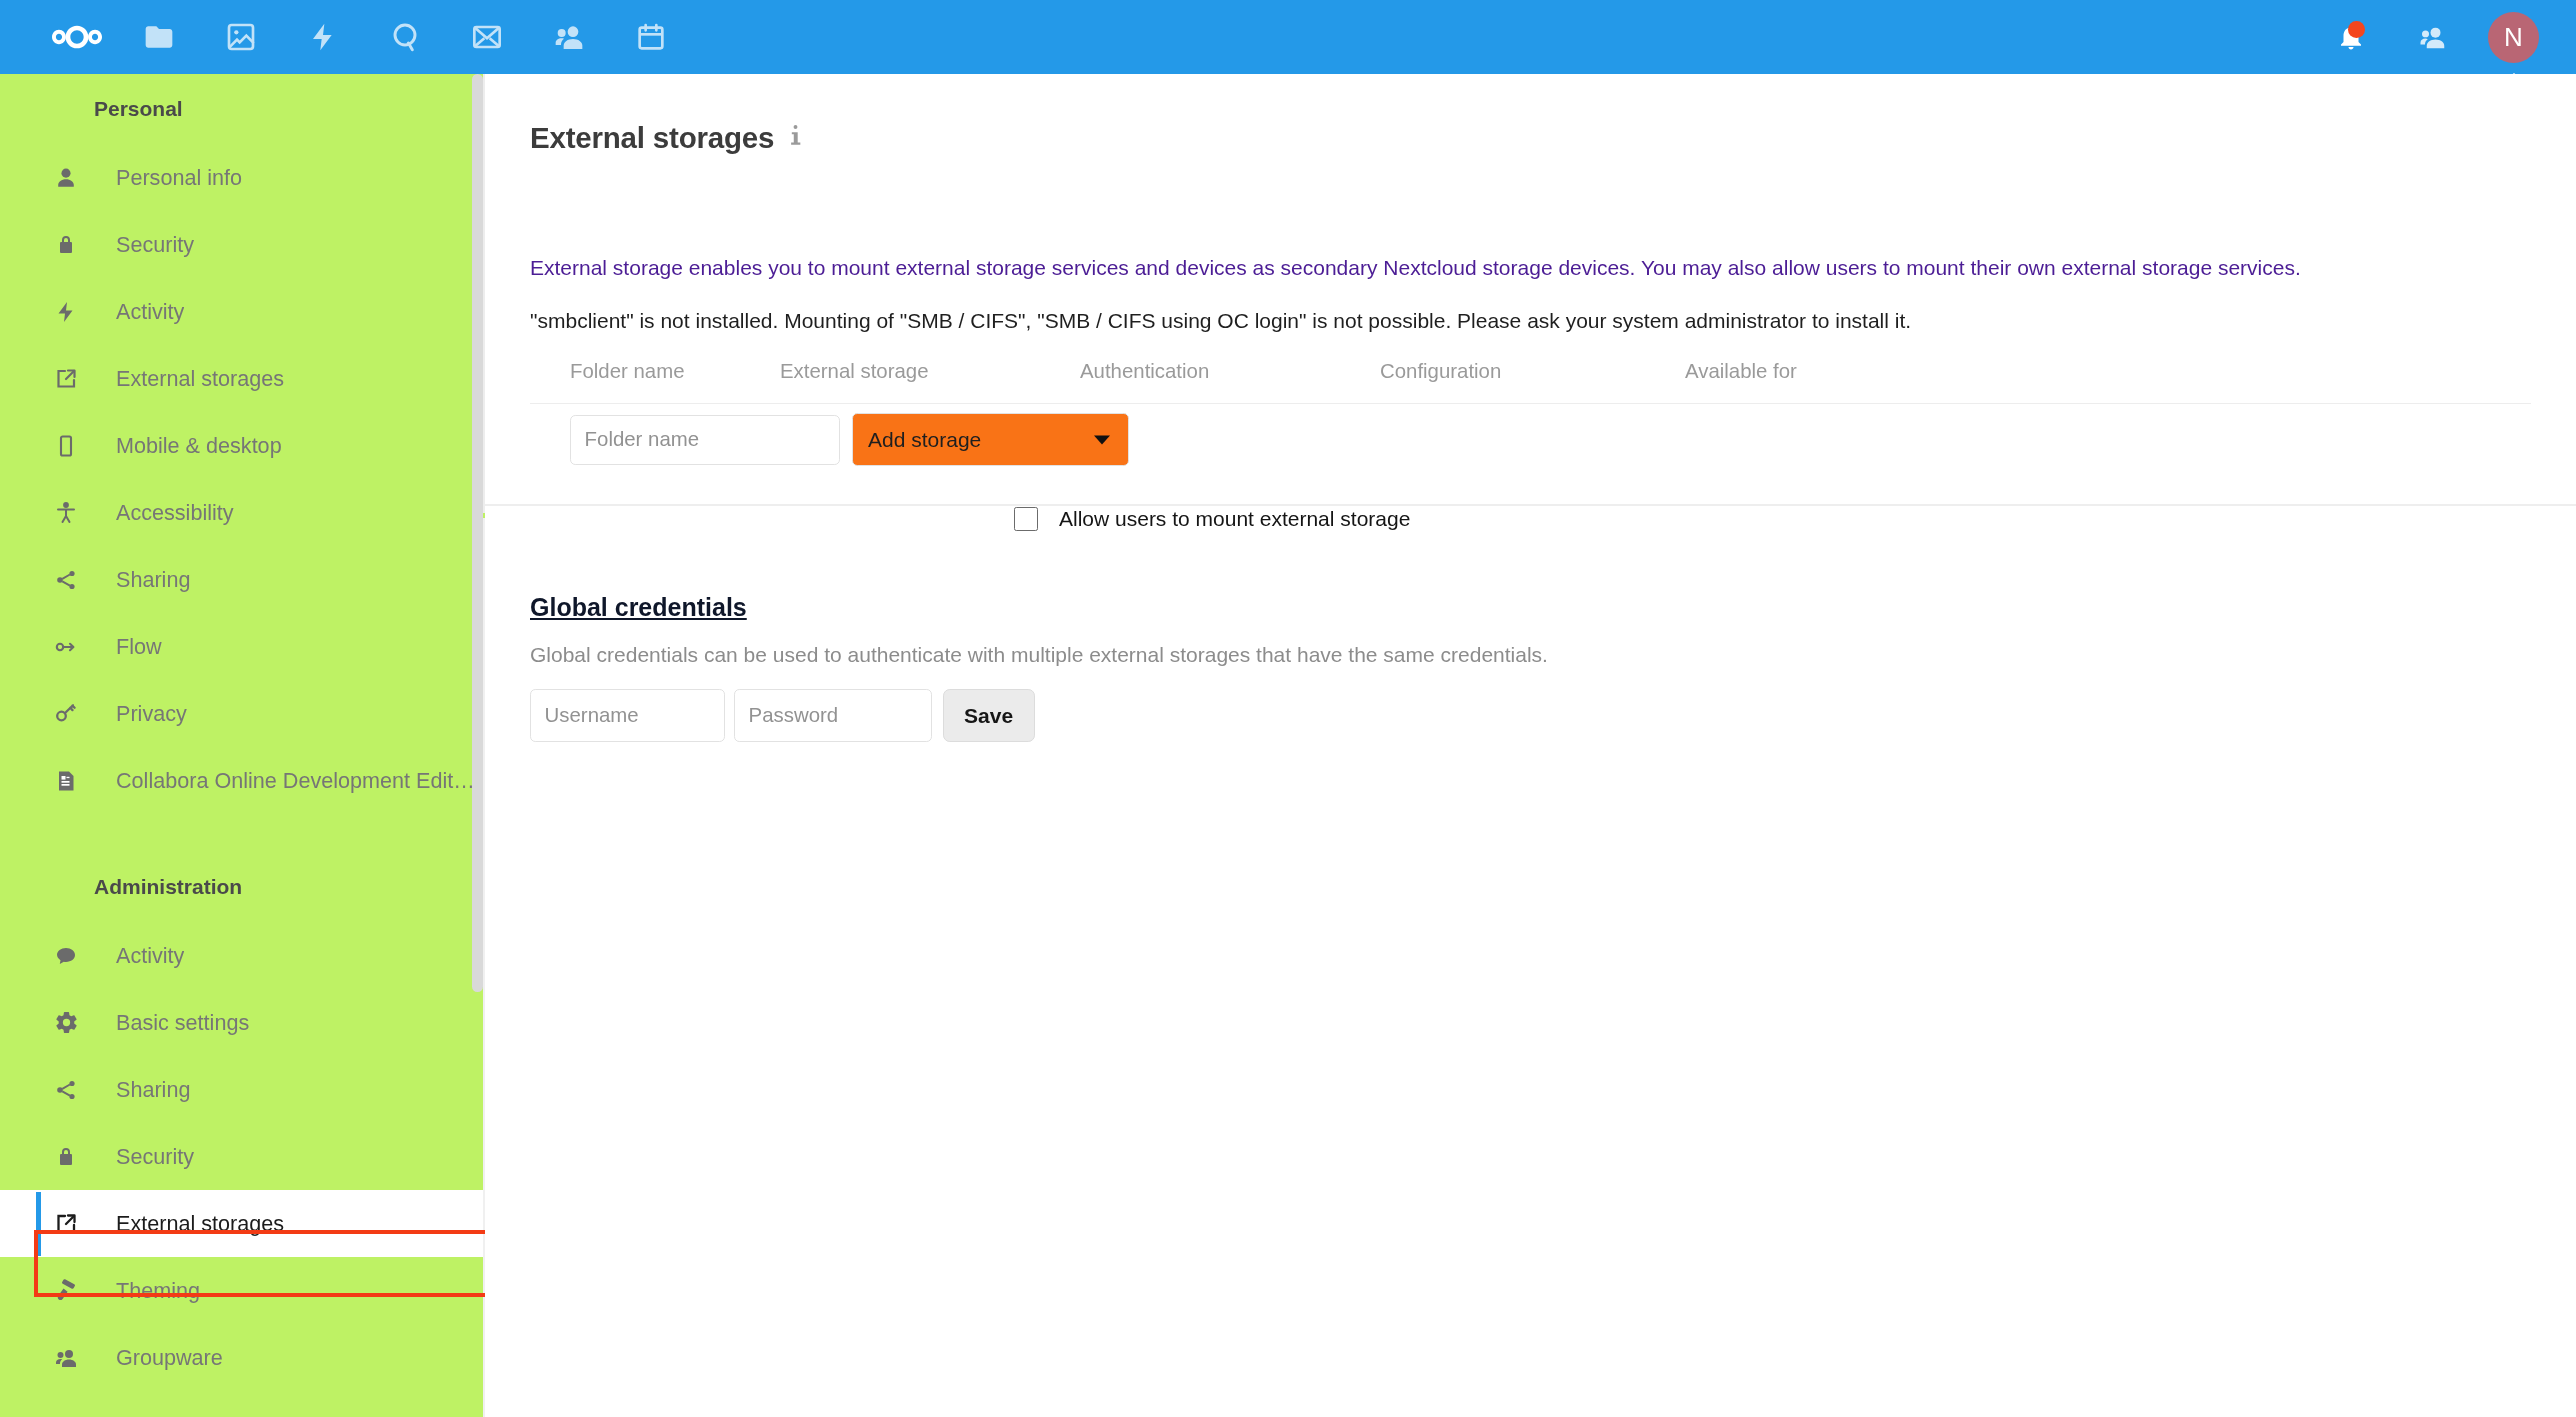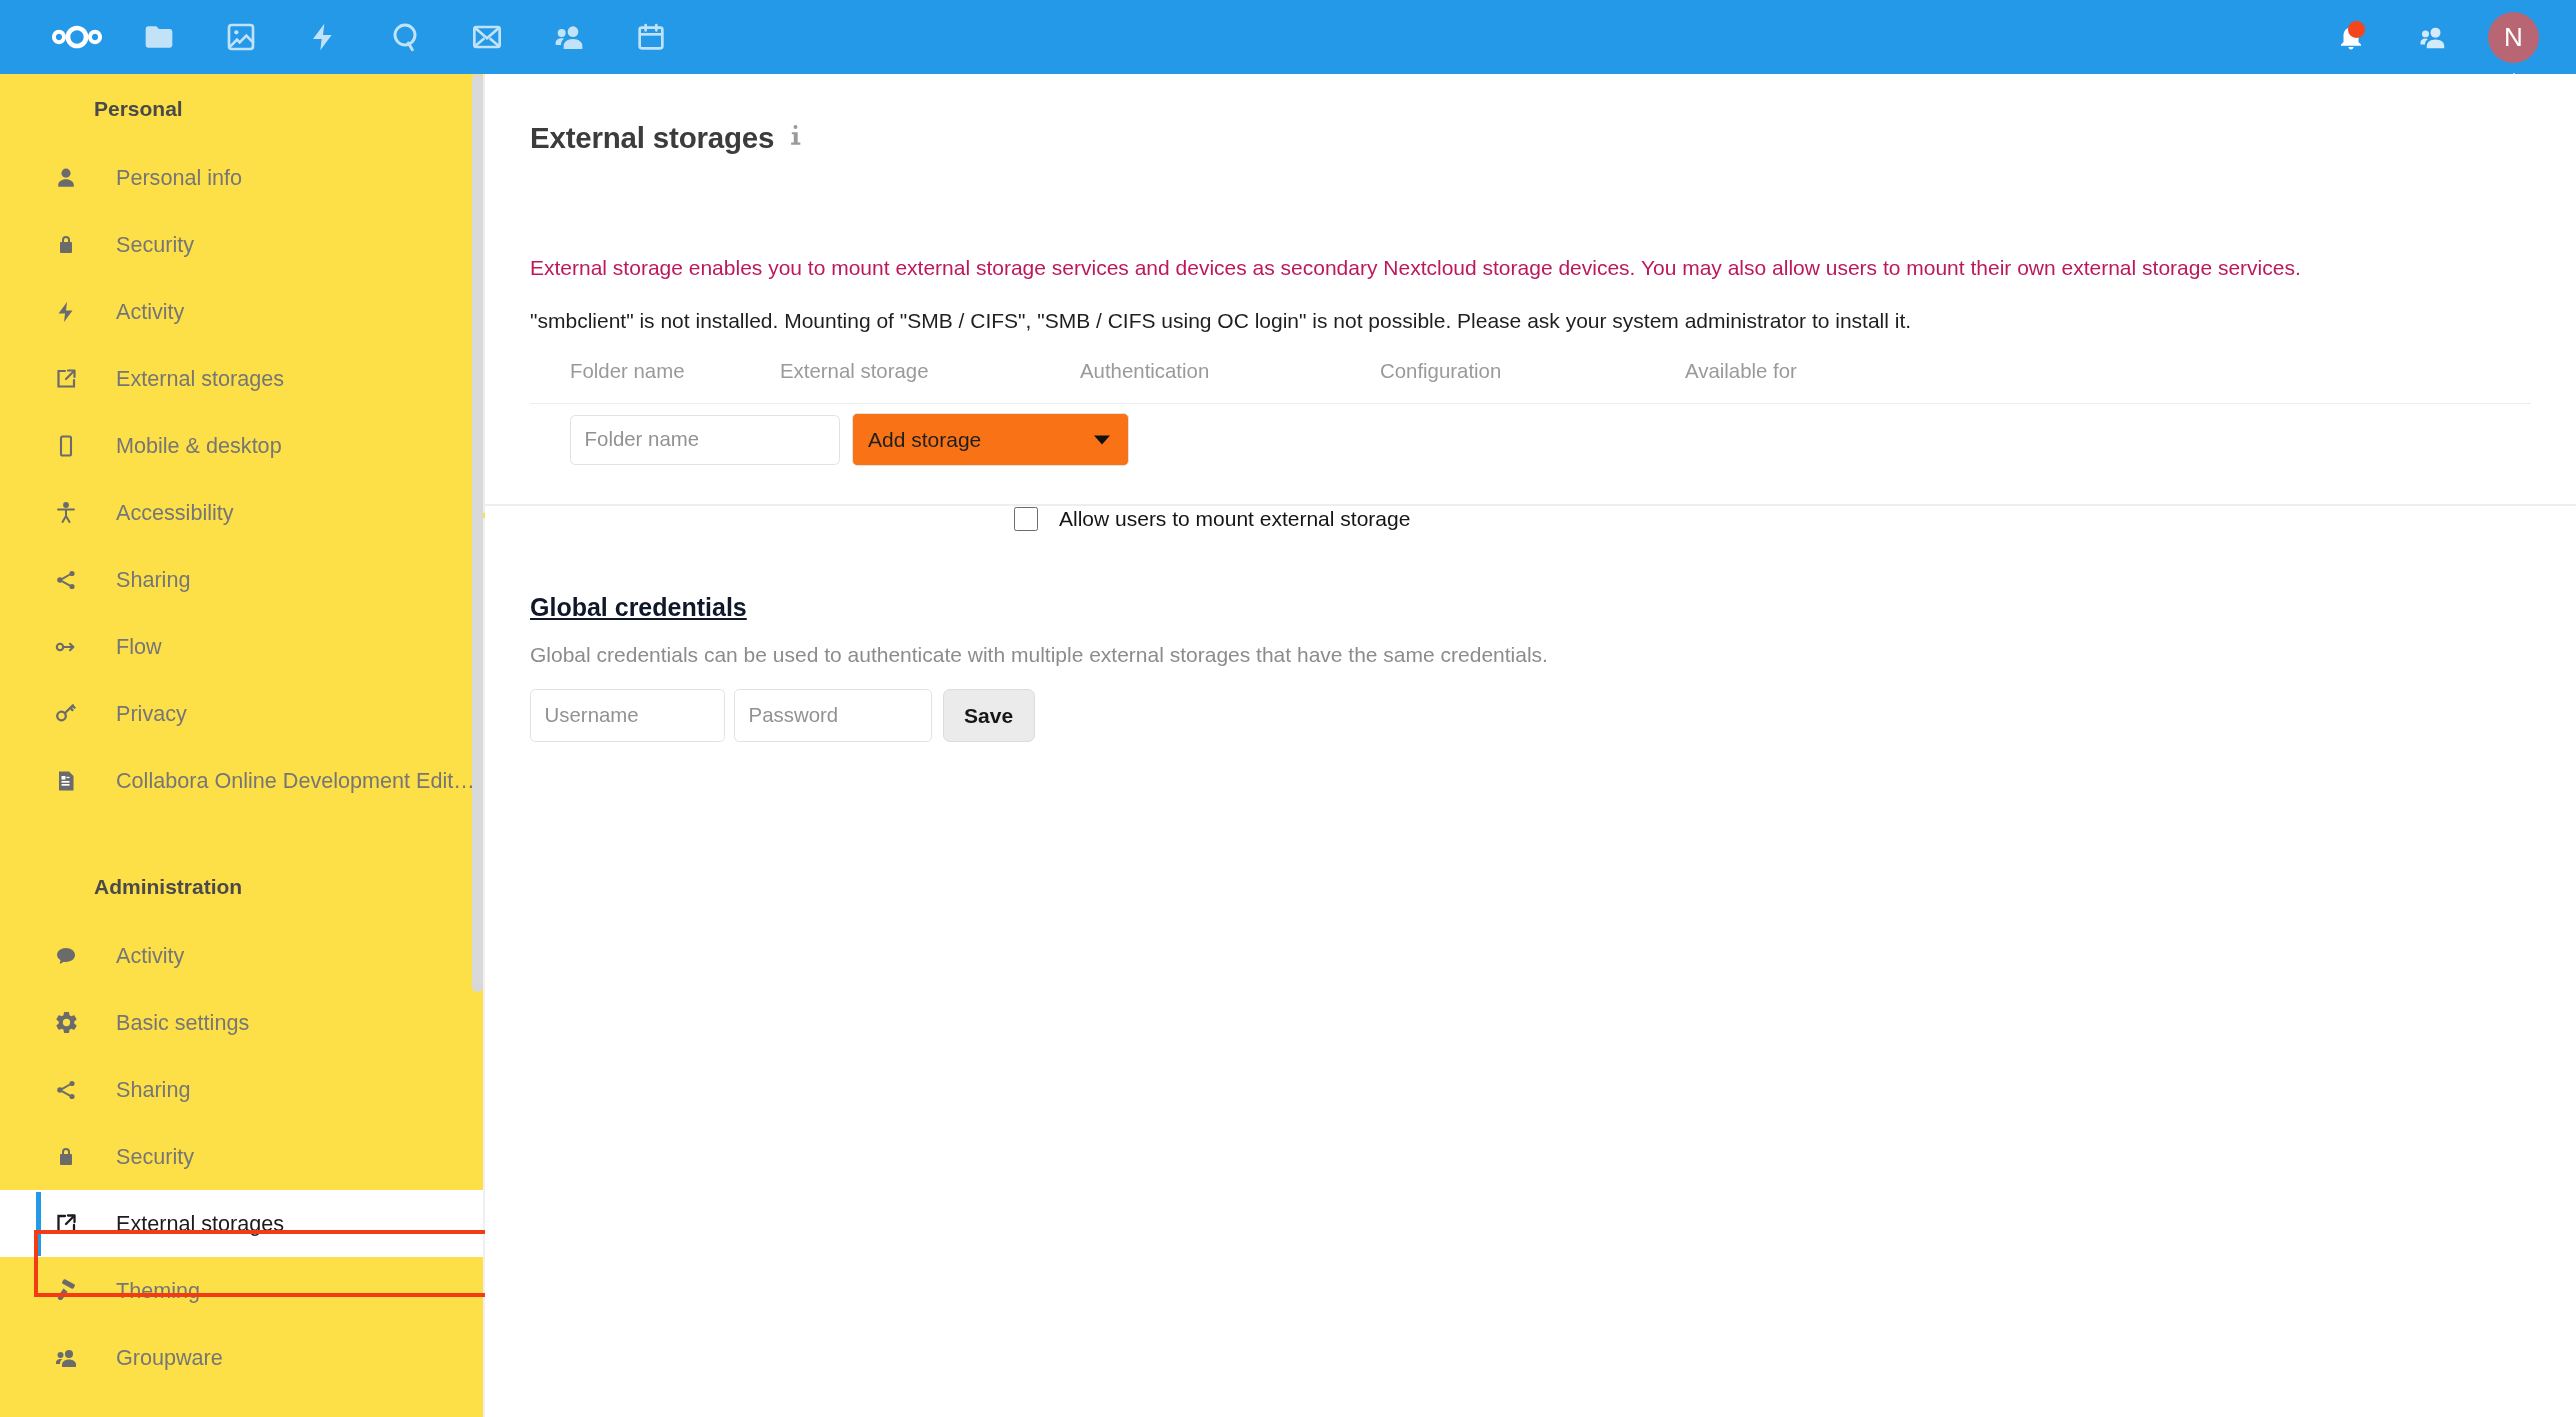--- a/index.html
+++ b/index.html
@@ -57,21 +57,21 @@
     width: 0; height: 0;
     border-left: 23px solid transparent;
     border-right: 23px solid transparent;
     border-bottom: 19.7px solid #ffffff;
   }
 
   
   #sidebar {
     position: absolute; top: 74px; left: 0;
     width: 535px; height: 1343px;
-    background: #fde047;
+    background: #bef264;
     overflow: hidden;
     text-align: right;
   }
   #sidebar-border {
     position: absolute; top: 74px; left: 483px;
     width: 1.5px; height: 439px;
     background: #ededed;
   }
   #sidebar-border2 {
     position: absolute; top: 518px; left: 483px;
@@ -135,21 +135,21 @@
     letter-spacing: -0.2px;
   }
   #info-icon {
     position: absolute; left: 295px; top: 45px;
     width: 30px; height: 32px;
     display: flex; align-items: center; justify-content: center;
     color: #999999; font-size: 23.5px;
   }
   .desc {
     position: absolute; left: 45px;
-    font-size: 21px; color: #be185d;
+    font-size: 21px; color: #4c1d95;
     white-space: nowrap;
   }
   #desc-1 { top: 182px; }
   #desc-warn {
     position: absolute; left: 45px; top: 235px;
     font-size: 21px; color: #1f1f1f; font-weight: 500;
     white-space: nowrap;
   }
 
   

